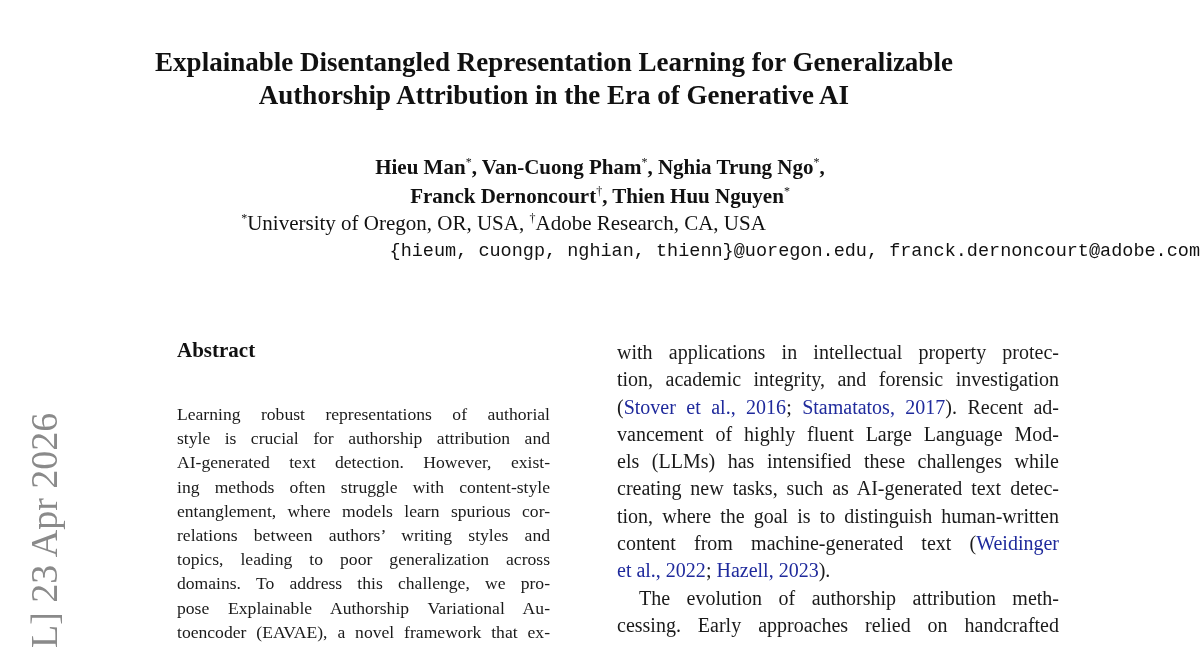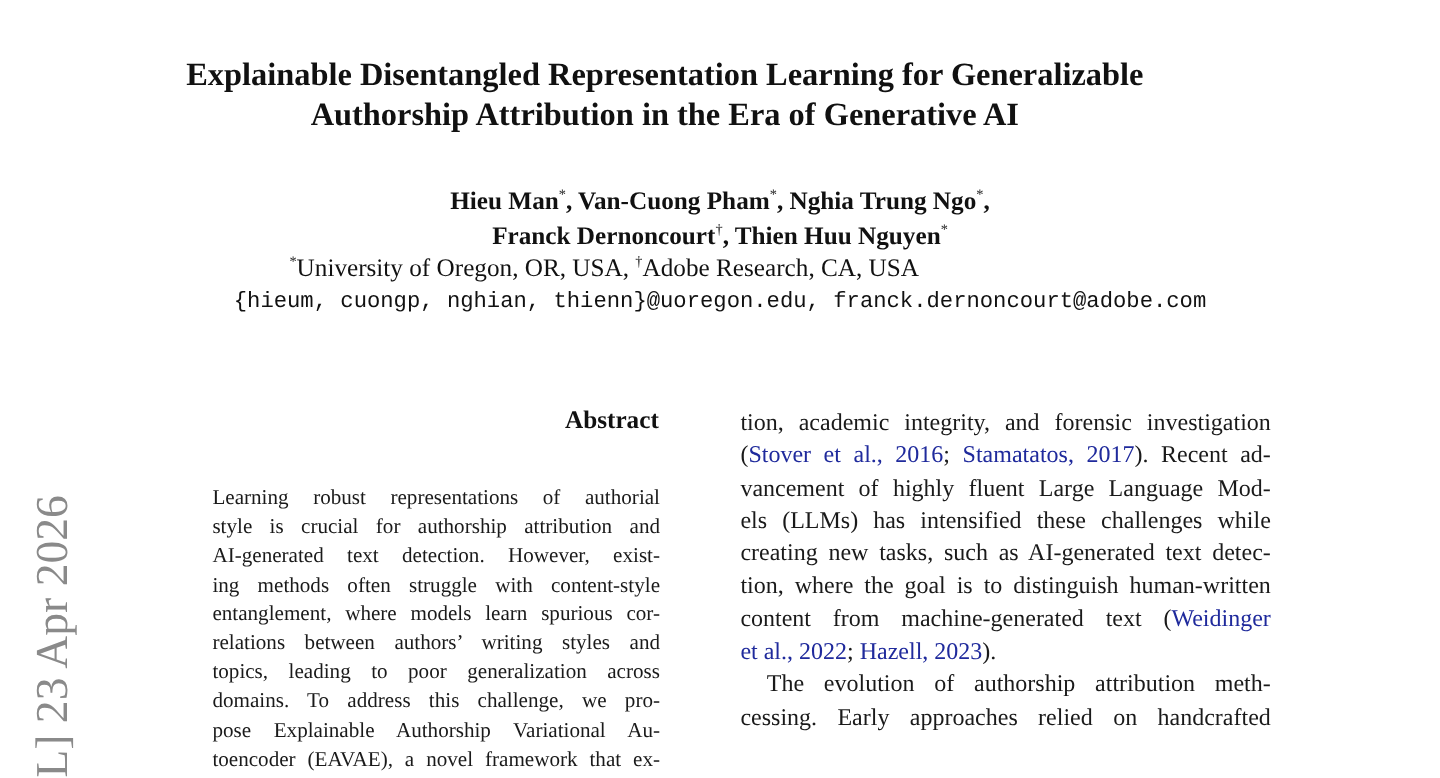--- a/index.html
+++ b/index.html
@@ -18,32 +18,32 @@
     text-align:center; font-weight:bold; font-size:21px; line-height:29px;
     color:#111;
   }
   .authors sup, .affil sup { font-weight:normal; font-size:12px; vertical-align:8px; line-height:0; }
   .affil {
     position:absolute; left:0; width:1007px; top:210px;
     text-align:center; font-size:21px; line-height:27px; color:#111;
   }
   .emails {
     position:absolute; left:0; width:1200px; top:239px;
-    text-align:center; font-family:"Liberation Mono", "DejaVu Sans Mono", monospace;
+    text-align:right; font-family:"Liberation Mono", "DejaVu Sans Mono", monospace;
     font-size:18.5px; line-height:26px; color:#111;
   }
   .arxiv-stamp {
     position:absolute; left:22px; top:648px;
     transform-origin:0 0; transform:rotate(-90deg);
     font-family:"Liberation Serif", serif; font-size:38px; color:#8a8a8a;
     white-space:nowrap; line-height:44px;
   }
   .abstract-heading {
     position:absolute; left:177px; width:372px; top:337px;
-    text-align:right; font-weight:bold; font-size:21px; line-height:26px; color:#111;
+    text-align:left; font-weight:bold; font-size:21px; line-height:26px; color:#111;
   }
   .abstract-body {
     position:absolute; left:177px; width:373px; top:402px;
     font-size:17.6px; line-height:24.2px; color:#1a1a1a;
   }
   .right-col {
     position:absolute; left:617px; width:442px; top:339px;
     font-size:20px; line-height:27.3px; color:#1a1a1a;
   }
   .line { display:block; white-space:nowrap; text-align:justify; text-align-last:justify; height:inherit; }
@@ -87,20 +87,21 @@
   <span class="line">entanglement, where models learn spurious cor-</span>
   <span class="line">relations between authors’ writing styles and</span>
   <span class="line">topics, leading to poor generalization across</span>
   <span class="line">domains.  To address this challenge, we pro-</span>
   <span class="line">pose Explainable Authorship Variational Au-</span>
   <span class="line">toencoder (EAVAE), a novel framework that ex-</span>
   <span class="line">plicitly disentangles style from content through</span>
 </div>
 
 <div class="right-col">
+  <span class="line">with applications in intellectual property protec-</span>
   <span class="line">tion, academic integrity, and forensic investigation</span>
   <span class="line"><span>(</span><a class="cite">Stover et al., 2016</a><span>; </span><a class="cite">Stamatatos, 2017</a><span>). Recent ad-</span></span>
   <span class="line">vancement of highly fluent Large Language Mod-</span>
   <span class="line">els (LLMs) has intensified these challenges while</span>
   <span class="line">creating new tasks, such as AI-generated text detec-</span>
   <span class="line">tion, where the goal is to distinguish human-written</span>
   <span class="line"><span>content from machine-generated text (</span><a class="cite">Weidinger</a></span>
   <span class="line last"><a class="cite">et al., 2022</a><span>; </span><a class="cite">Hazell, 2023</a><span>).</span></span>
   <span class="line indent">The evolution of authorship attribution meth-</span>
   <span class="line">cessing. Early approaches relied on handcrafted</span>

